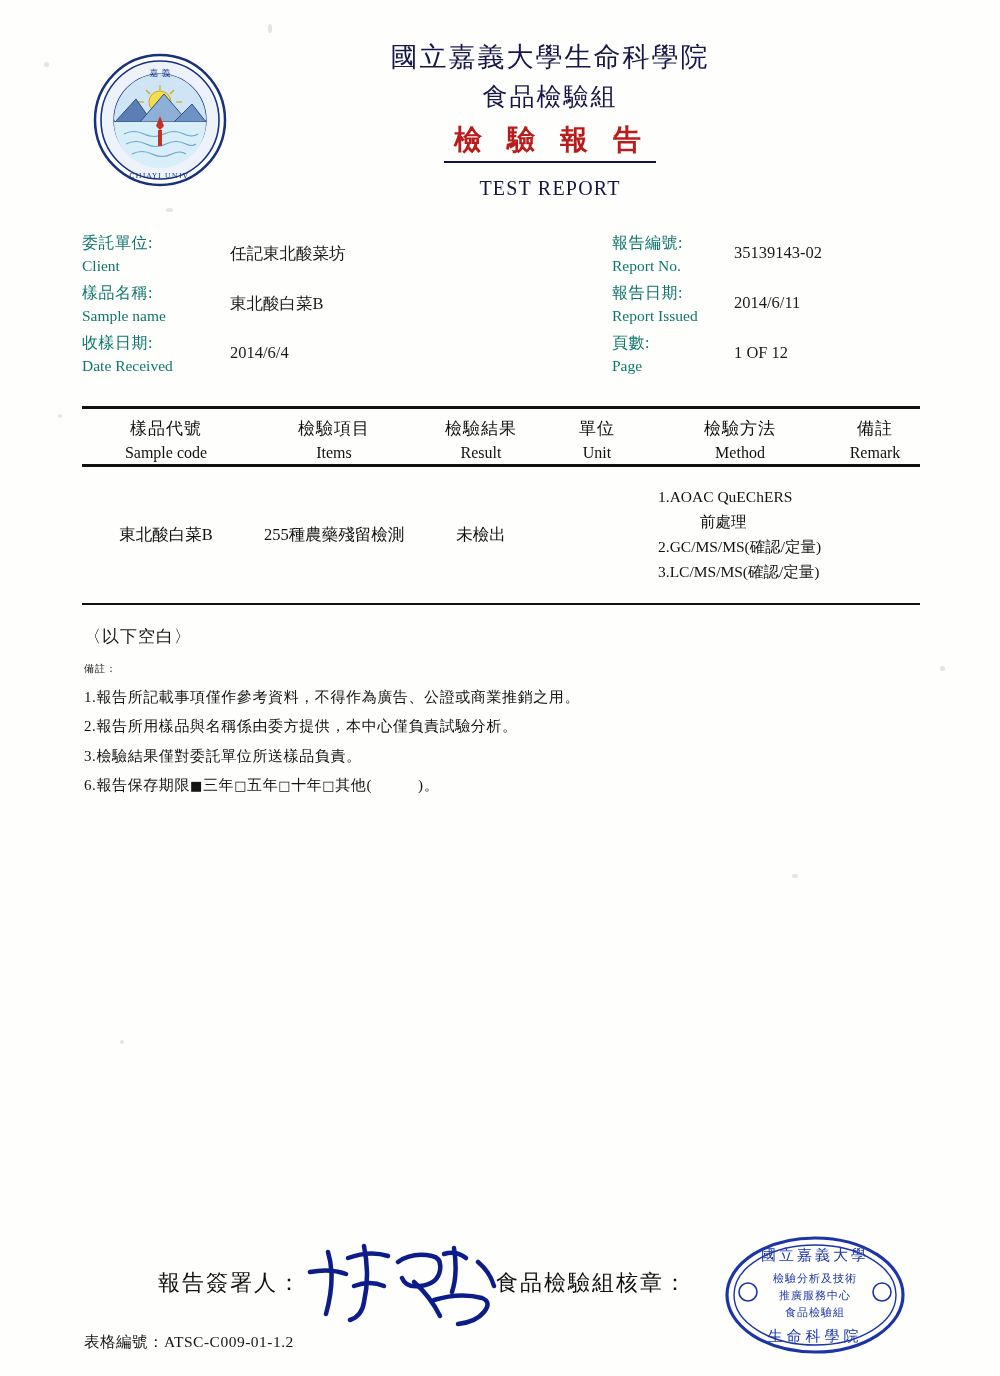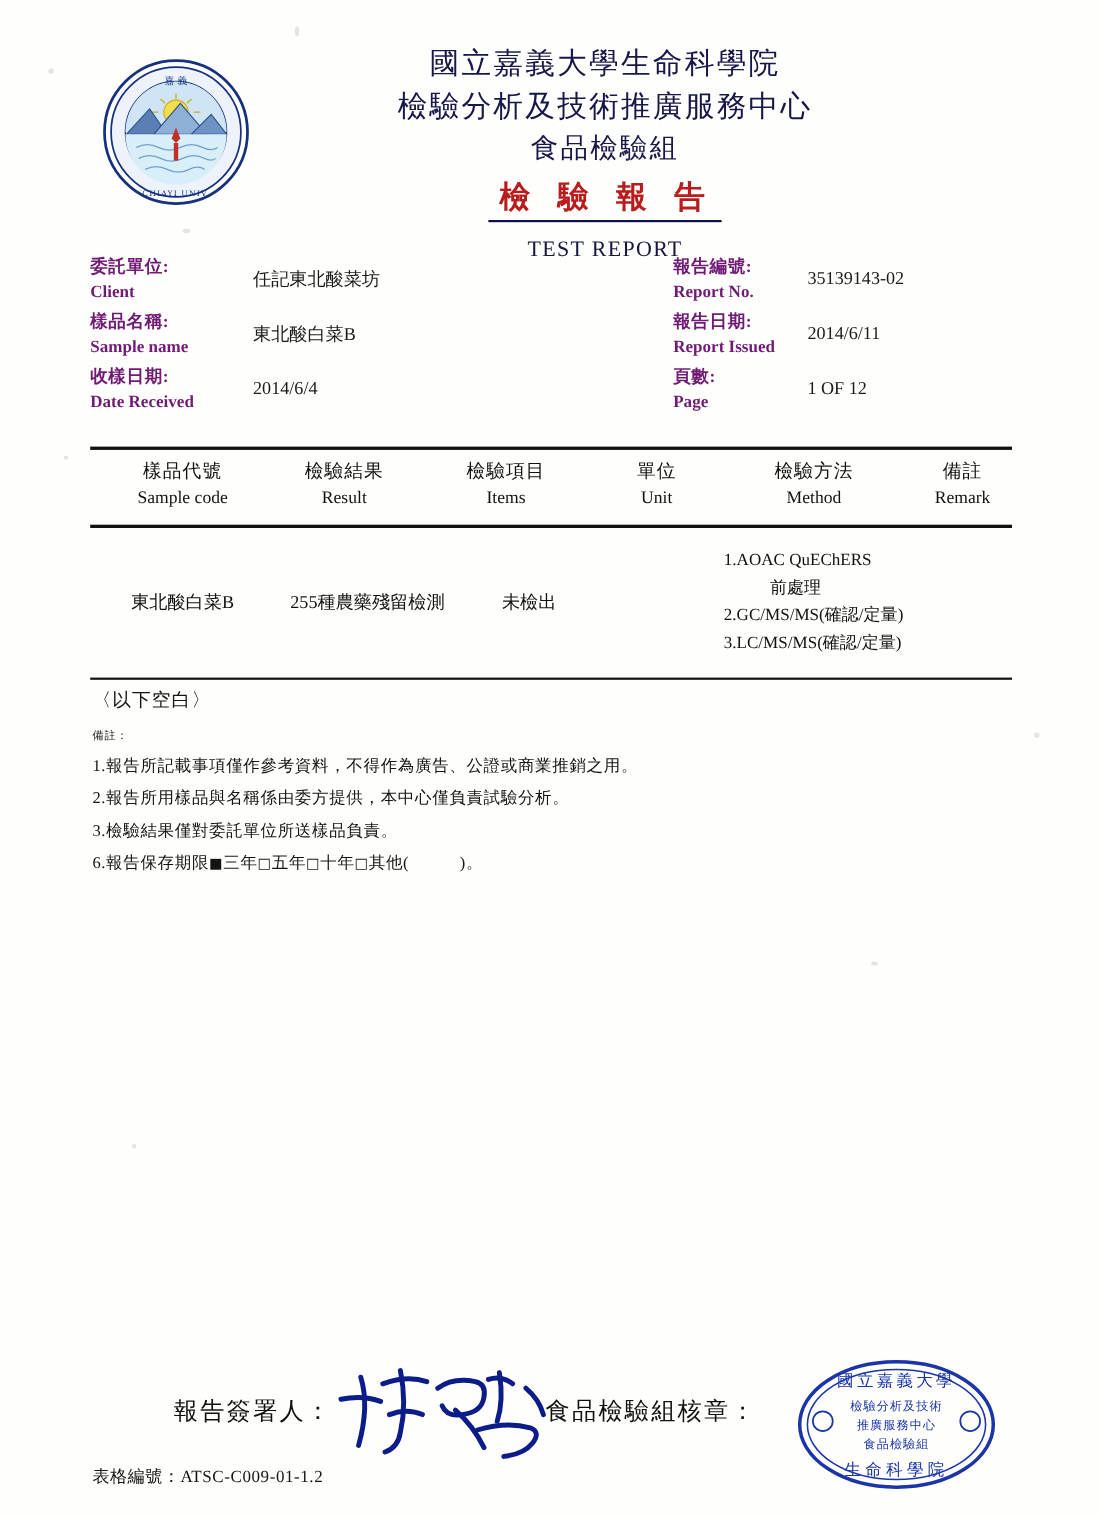--- a/index.html
+++ b/index.html
@@ -86,23 +86,22 @@
     font-size: 0;
   }
   .meta-col { display: inline-block; vertical-align: top; }
   .meta-left { width: 450px; }
   .meta-right { width: 390px; }
   .mrow { height: 50px; position: relative; }
   .mlabel {
     position: absolute; left: 0; top: 0;
     font-size: 15.5px;
     line-height: 1.42;
-    color: #701a75;
+    color: #0f766e;
     white-space: nowrap;
-    font-weight: bold;
   }
   .mlabel .cn { display: block; font-size: 16px; letter-spacing: .5px; }
   .mlabel .en { display: block; font-size: 15.5px; }
   .mval {
     position: absolute;
     top: 11px;
     font-size: 16.5px;
     color: #1b1b1b;
     white-space: nowrap;
   }
@@ -113,21 +112,21 @@
   
   .tbl {
     position: absolute;
     top: 406px; left: 82px; width: 838px;
   }
   .rule-top { height: 2.6px; background: #111; }
   .rule-mid { height: 2.6px; background: #111; }
   .rule-bot { height: 2.4px; background: #111; }
   .thead {
     display: flex;
-    padding: 8px 0 13px 0;
+    padding: 8px 0 0 0;
   }
   .th {
     text-align: center;
     font-size: 16px;
     line-height: 1.45;
     color: #111;
   }
   .th .cn { display: block; font-size: 17px; letter-spacing: 1px; }
   .th .en { display: block; font-size: 16px; }
   .c1 { width: 168px; }
@@ -252,21 +251,20 @@
         <path d="M64 74 l4 -10 l4 10 l-4 4 z" fill="#c2302a"></path>
         <rect x="66" y="78" width="4" height="16" fill="#c2302a"></rect>
 
         <text x="68" y="24" text-anchor="middle" font-family="DejaVu Serif, serif" font-size="9" fill="#16317e">嘉 義</text>
         <text x="68" y="126" text-anchor="middle" font-family="DejaVu Serif, serif" font-size="7" fill="#16317e" letter-spacing="1">CHIAYI UNIV.</text>
       </svg>
     </div>
 
     <div class="titles">
       <div class="t1">國立嘉義大學生命科學院</div>
-      <div class="t2">檢驗分析及技術推廣服務中心</div>
       <div class="t3">食品檢驗組</div>
       <div><span class="t4">檢 驗 報 告</span></div>
       <div class="t5">TEST REPORT</div>
     </div>
   </div>
 
   <div class="meta">
     <div class="meta-col meta-left">
 
       <div class="mrow">
@@ -323,27 +321,27 @@
   </div>
 
   <div class="tbl">
     <div class="rule-top"></div>
 
     <div class="thead">
       <div class="th c1">
         <span class="cn">樣品代號</span>
         <span class="en">Sample code</span>
       </div>
+      <div class="th c2">
+        <span class="cn">檢驗項目</span>
+        <span class="en">Items</span>
+      </div>
       <div class="th c3">
         <span class="cn">檢驗結果</span>
         <span class="en">Result</span>
-      </div>
-      <div class="th c2">
-        <span class="cn">檢驗項目</span>
-        <span class="en">Items</span>
       </div>
       <div class="th c4">
         <span class="cn">單位</span>
         <span class="en">Unit</span>
       </div>
       <div class="th c5">
         <span class="cn">檢驗方法</span>
         <span class="en">Method</span>
       </div>
       <div class="th c6">

